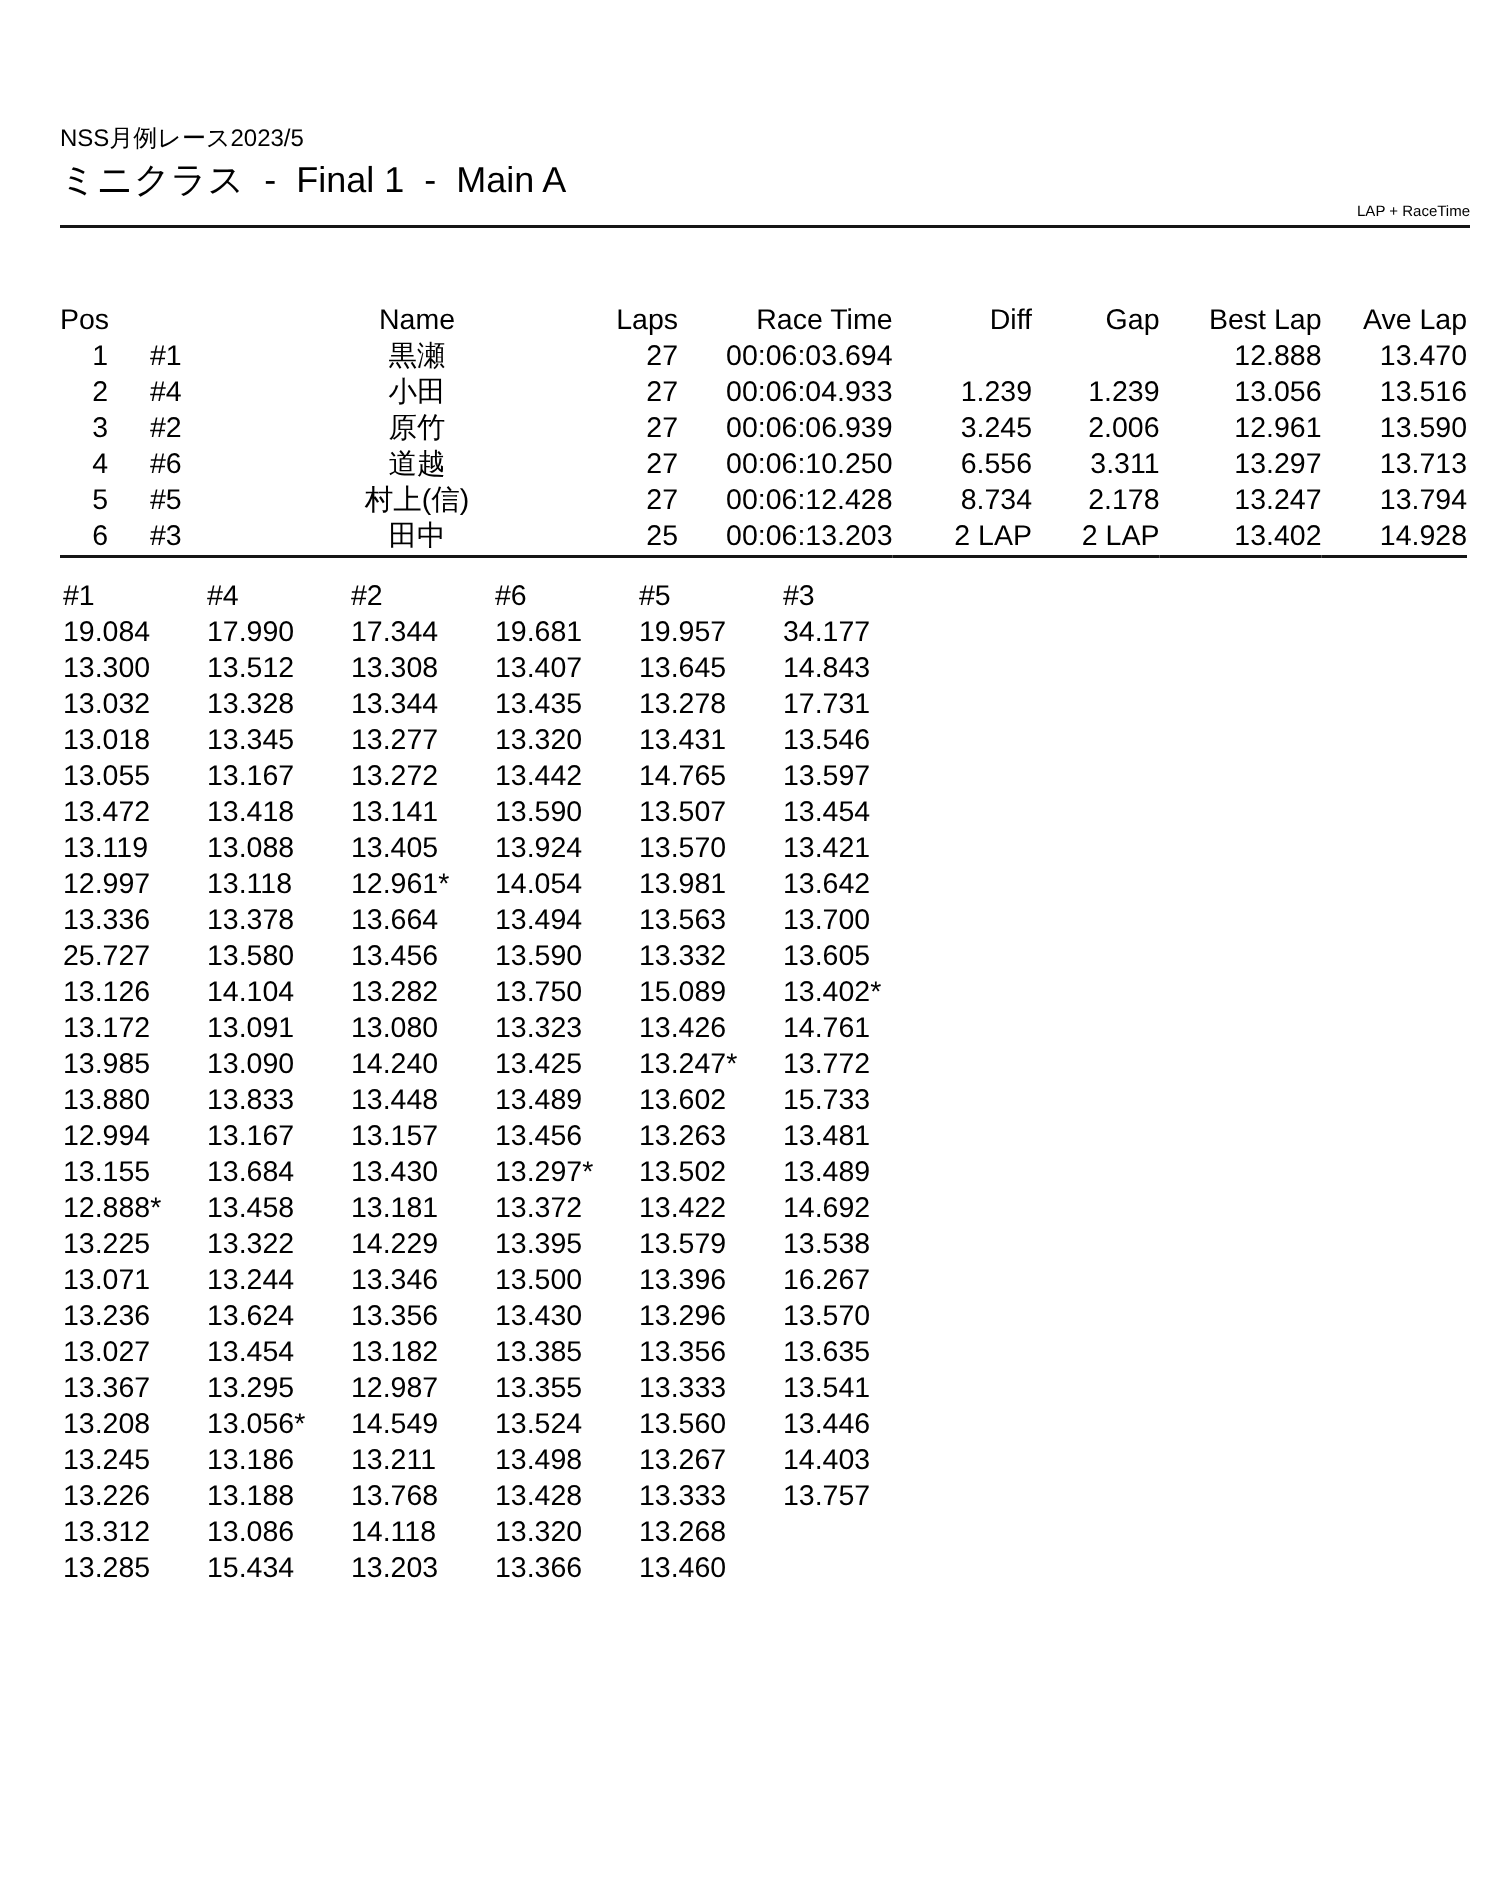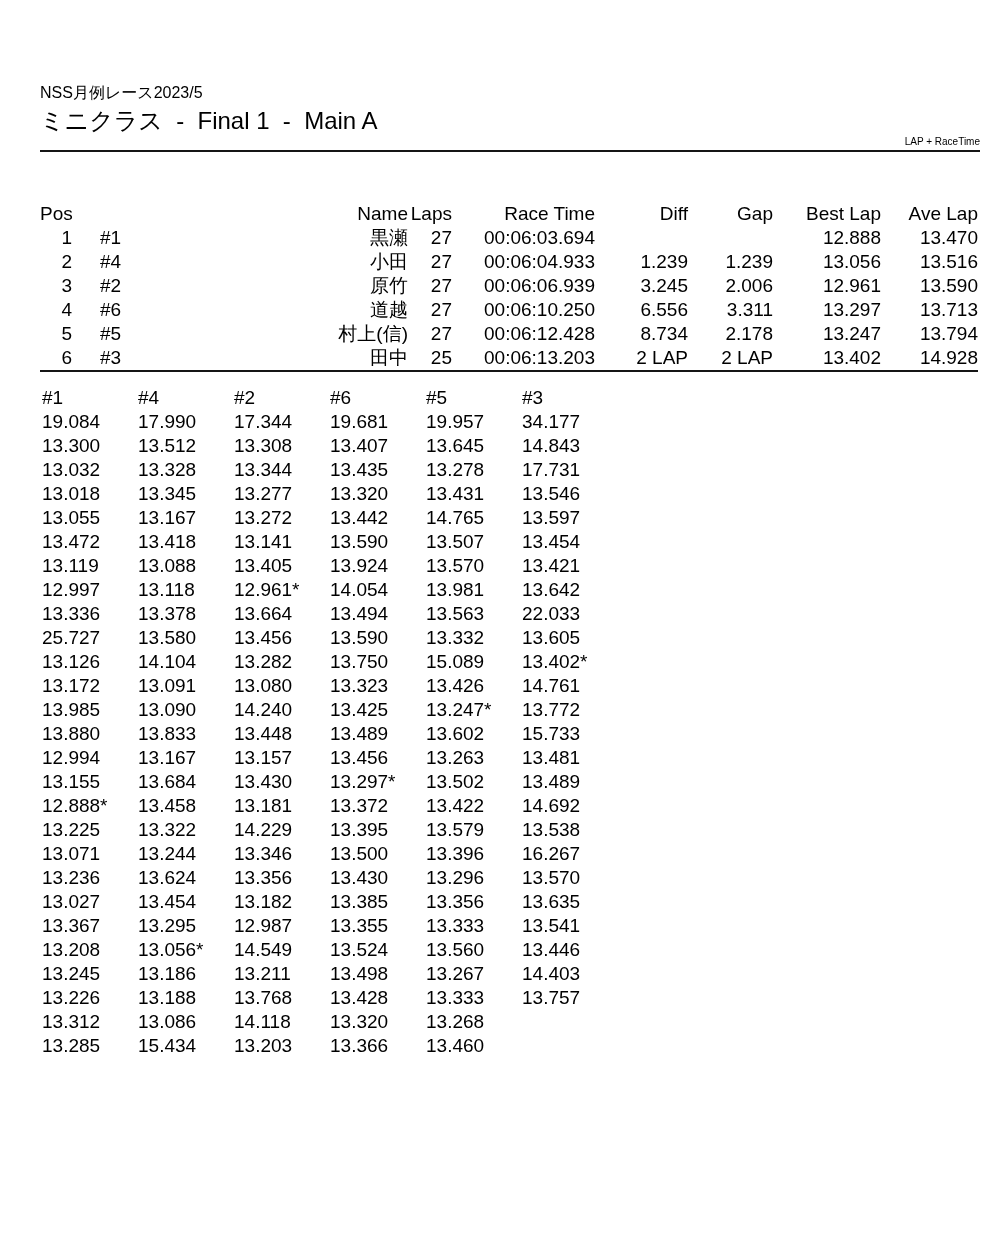--- a/index.html
+++ b/index.html
@@ -39,21 +39,21 @@
 
   .results {
     position:absolute; left:40px; top:170px;
     width:938px;
     border-bottom:2px solid #151515;
     margin-top:32px;
   }
   .results th:nth-child(1) { text-align:left; }
   .results td:nth-child(1) { text-align:right; }
   .results th:nth-child(2), .results td:nth-child(2) { text-align:left; padding-left:28px; }
-  .results th:nth-child(3), .results td:nth-child(3) { text-align:right; padding-left:8px; }
+  .results th:nth-child(3), .results td:nth-child(3) { text-align:center; padding-left:8px; }
   .results th:nth-child(n+4), .results td:nth-child(n+4) { text-align:right; }
 
   .laps-table {
     position:absolute; left:42px; top:386px;
     width:576px;
   }
   .laps-table th, .laps-table td { text-align:left; }
 </style>
 </head>
 <body>
@@ -243,21 +243,21 @@
           <td>14.054</td>
           <td>13.981</td>
           <td>13.642</td>
         </tr>
         <tr>
           <td>13.336</td>
           <td>13.378</td>
           <td>13.664</td>
           <td>13.494</td>
           <td>13.563</td>
-          <td>22.033</td>
+          <td>13.700</td>
         </tr>
         <tr>
           <td>25.727</td>
           <td>13.580</td>
           <td>13.456</td>
           <td>13.590</td>
           <td>13.332</td>
           <td>13.605</td>
         </tr>
         <tr>

